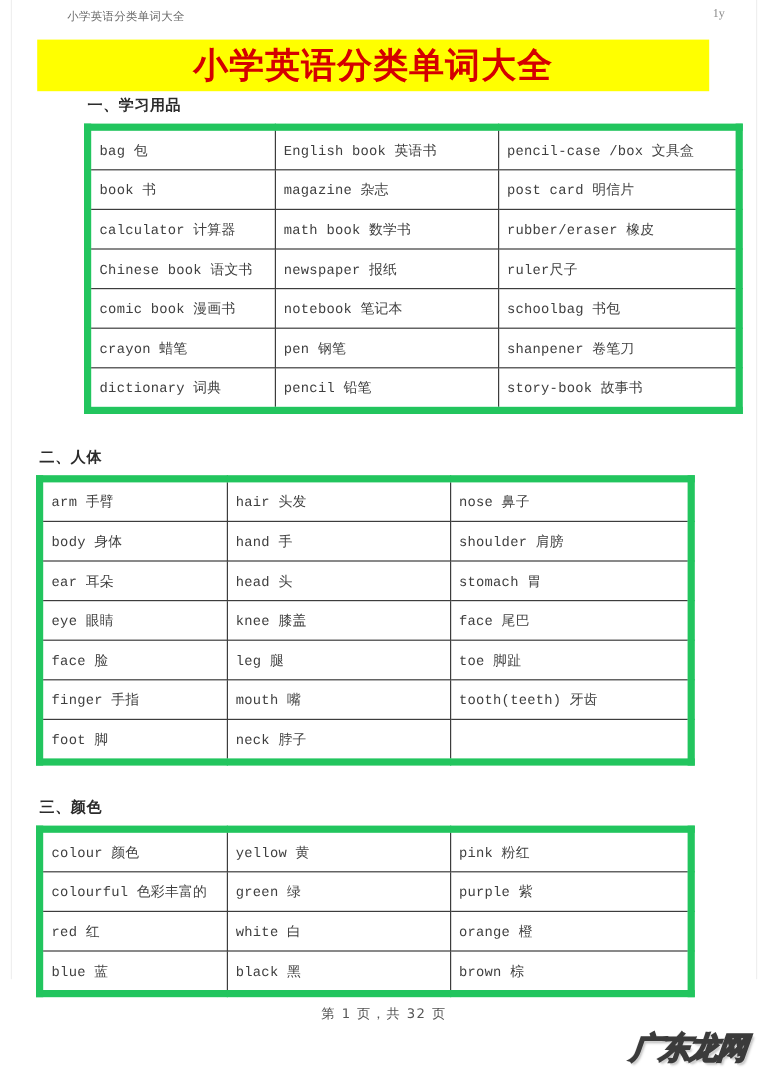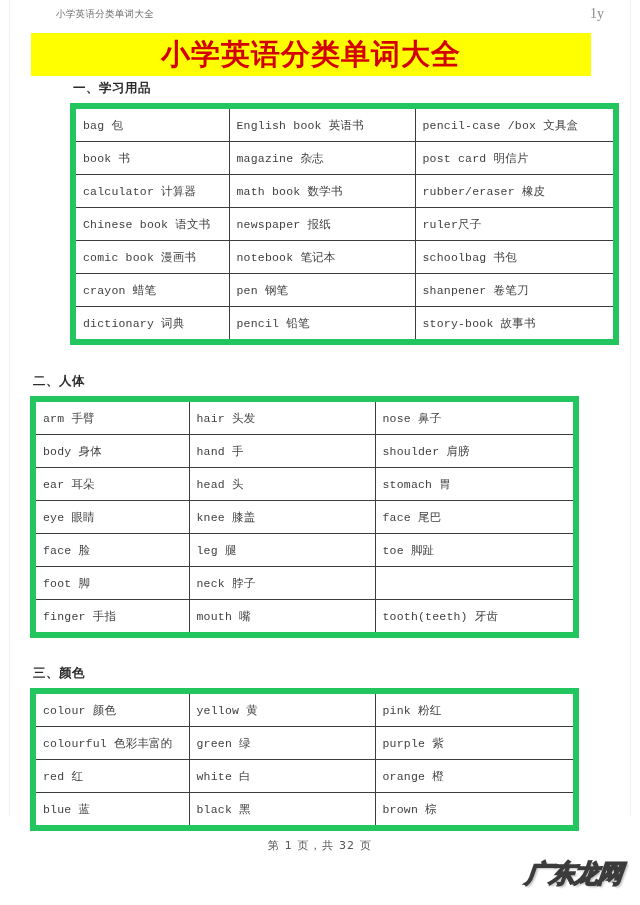--- a/index.html
+++ b/index.html
@@ -55,21 +55,21 @@
     font-size: 9.5px;
     color: #6b6b6b;
     letter-spacing: 0.3px;
     white-space: nowrap;
   }
   .running-header-pagemark {
     position: absolute;
     right: 6px;
     top: -2px;
     font-family: Liberation Serif, serif;
-    font-size: 14px;
+    font-size: 10px;
     color: #8a8a8a;
   }
 
   
   .title-banner {
     position: absolute;
     left: 31px;
     top: 33px;
     width: 560px;
     height: 43px;
@@ -254,28 +254,28 @@
             <td>eye 眼睛</td>
             <td>knee 膝盖</td>
             <td>face 尾巴</td>
           </tr>
           <tr>
             <td>face 脸</td>
             <td>leg 腿</td>
             <td>toe 脚趾</td>
           </tr>
           <tr>
+            <td>finger 手指</td>
+            <td>mouth 嘴</td>
+            <td>tooth(teeth) 牙齿</td>
+          </tr>
+          <tr>
             <td>foot 脚</td>
             <td>neck 脖子</td>
             <td></td>
-          </tr>
-          <tr>
-            <td>finger 手指</td>
-            <td>mouth 嘴</td>
-            <td>tooth(teeth) 牙齿</td>
           </tr>
         </tbody>
     </table>
   </div>
 
   <div class="section" id="section-2" style="top:665px;">
     <div class="section-heading">三、颜色</div>
     <table class="word-table">
       <colgroup>
           <col class="c1">

